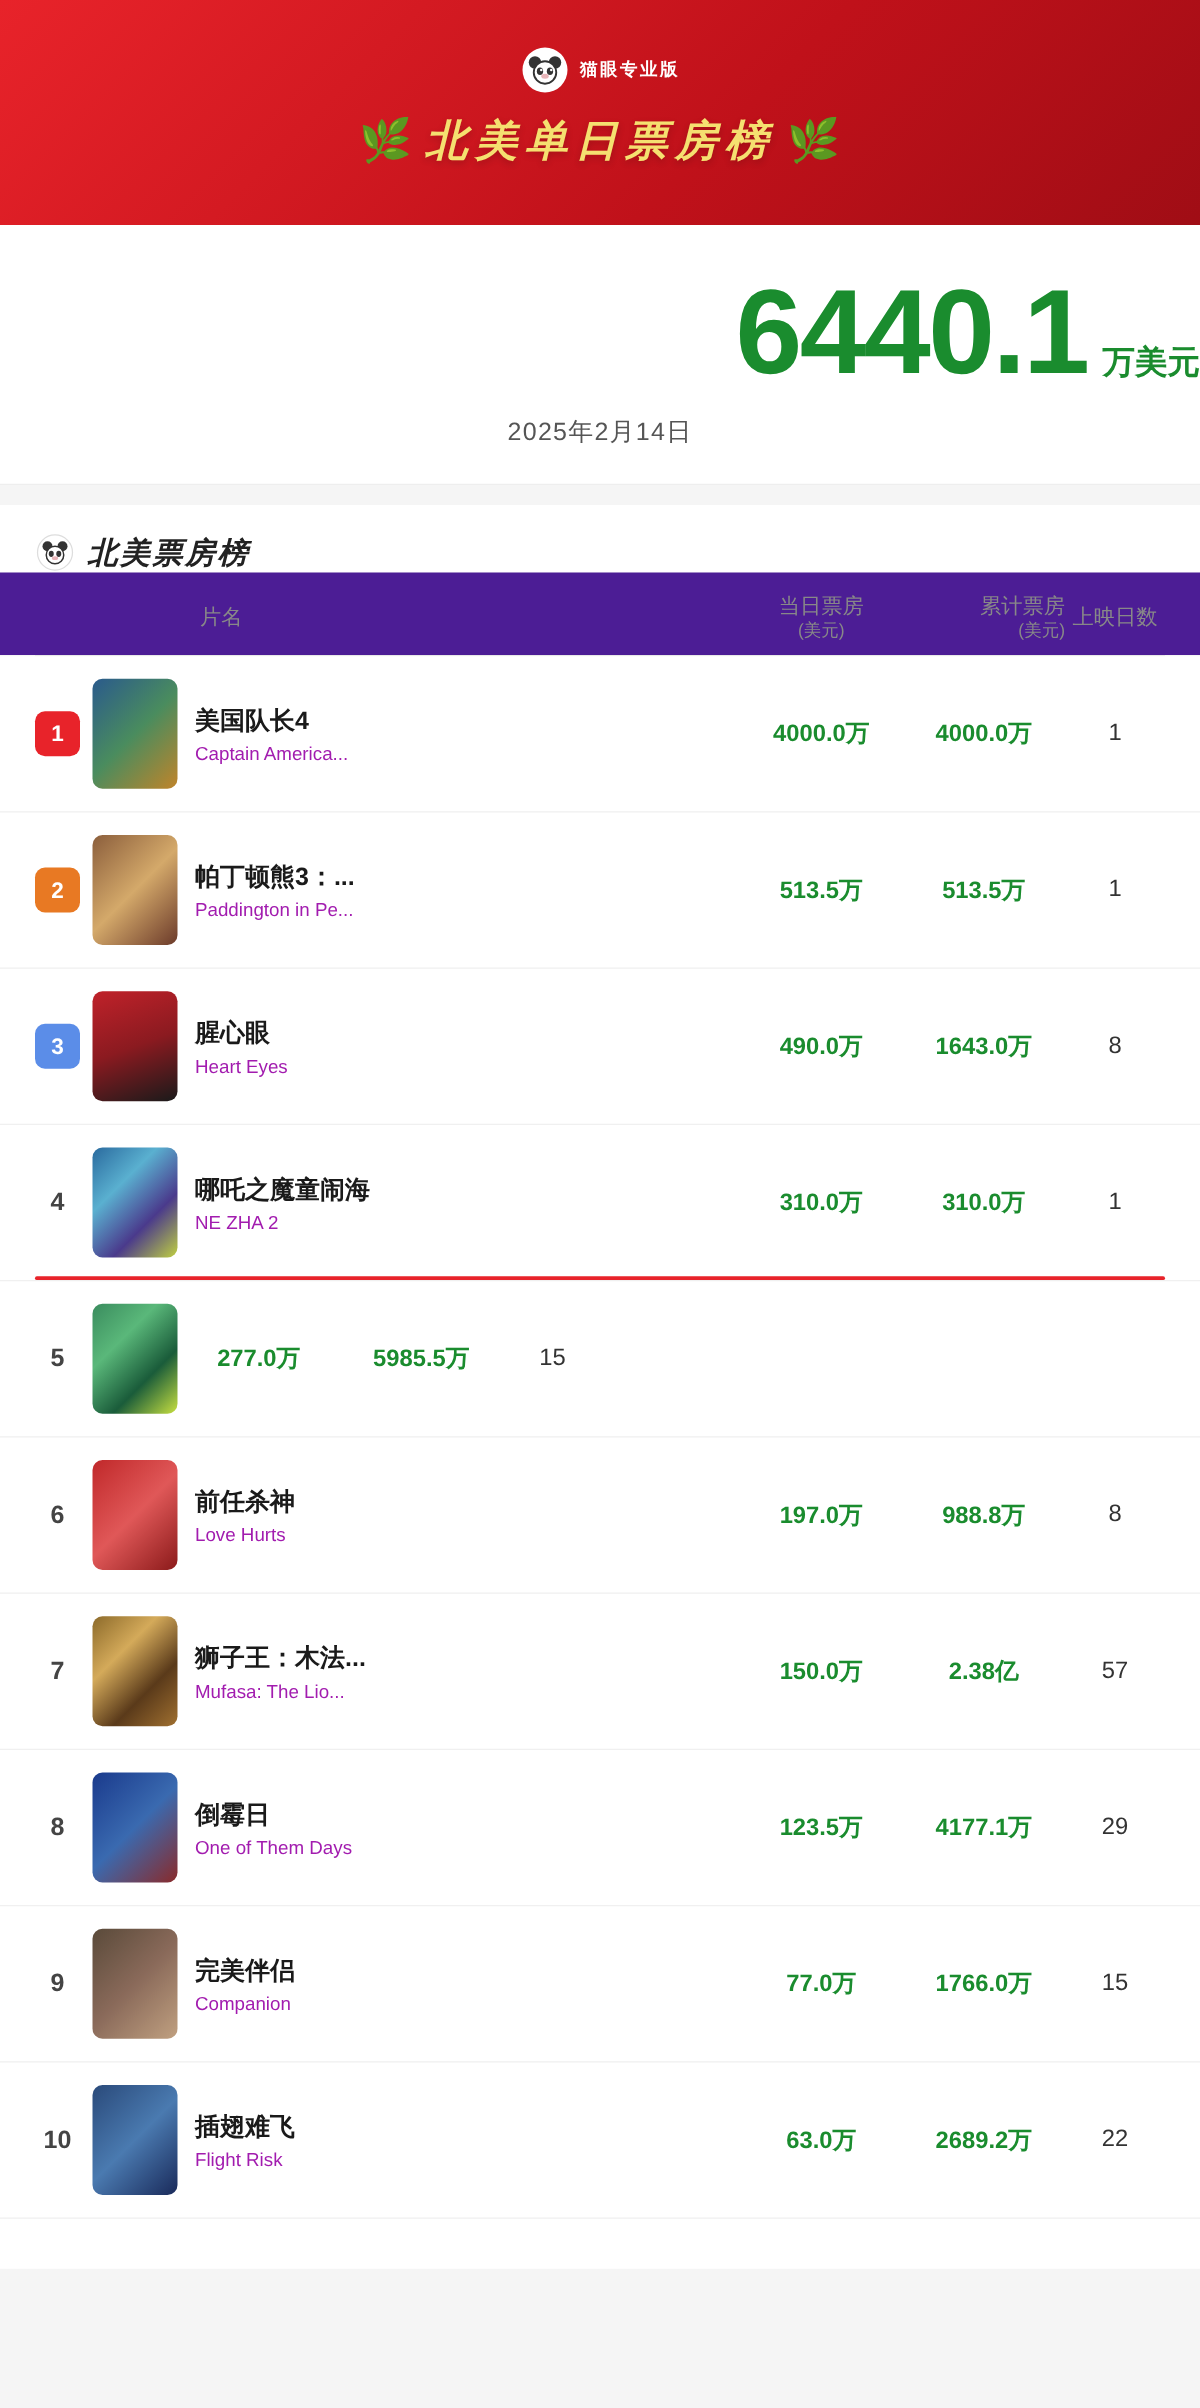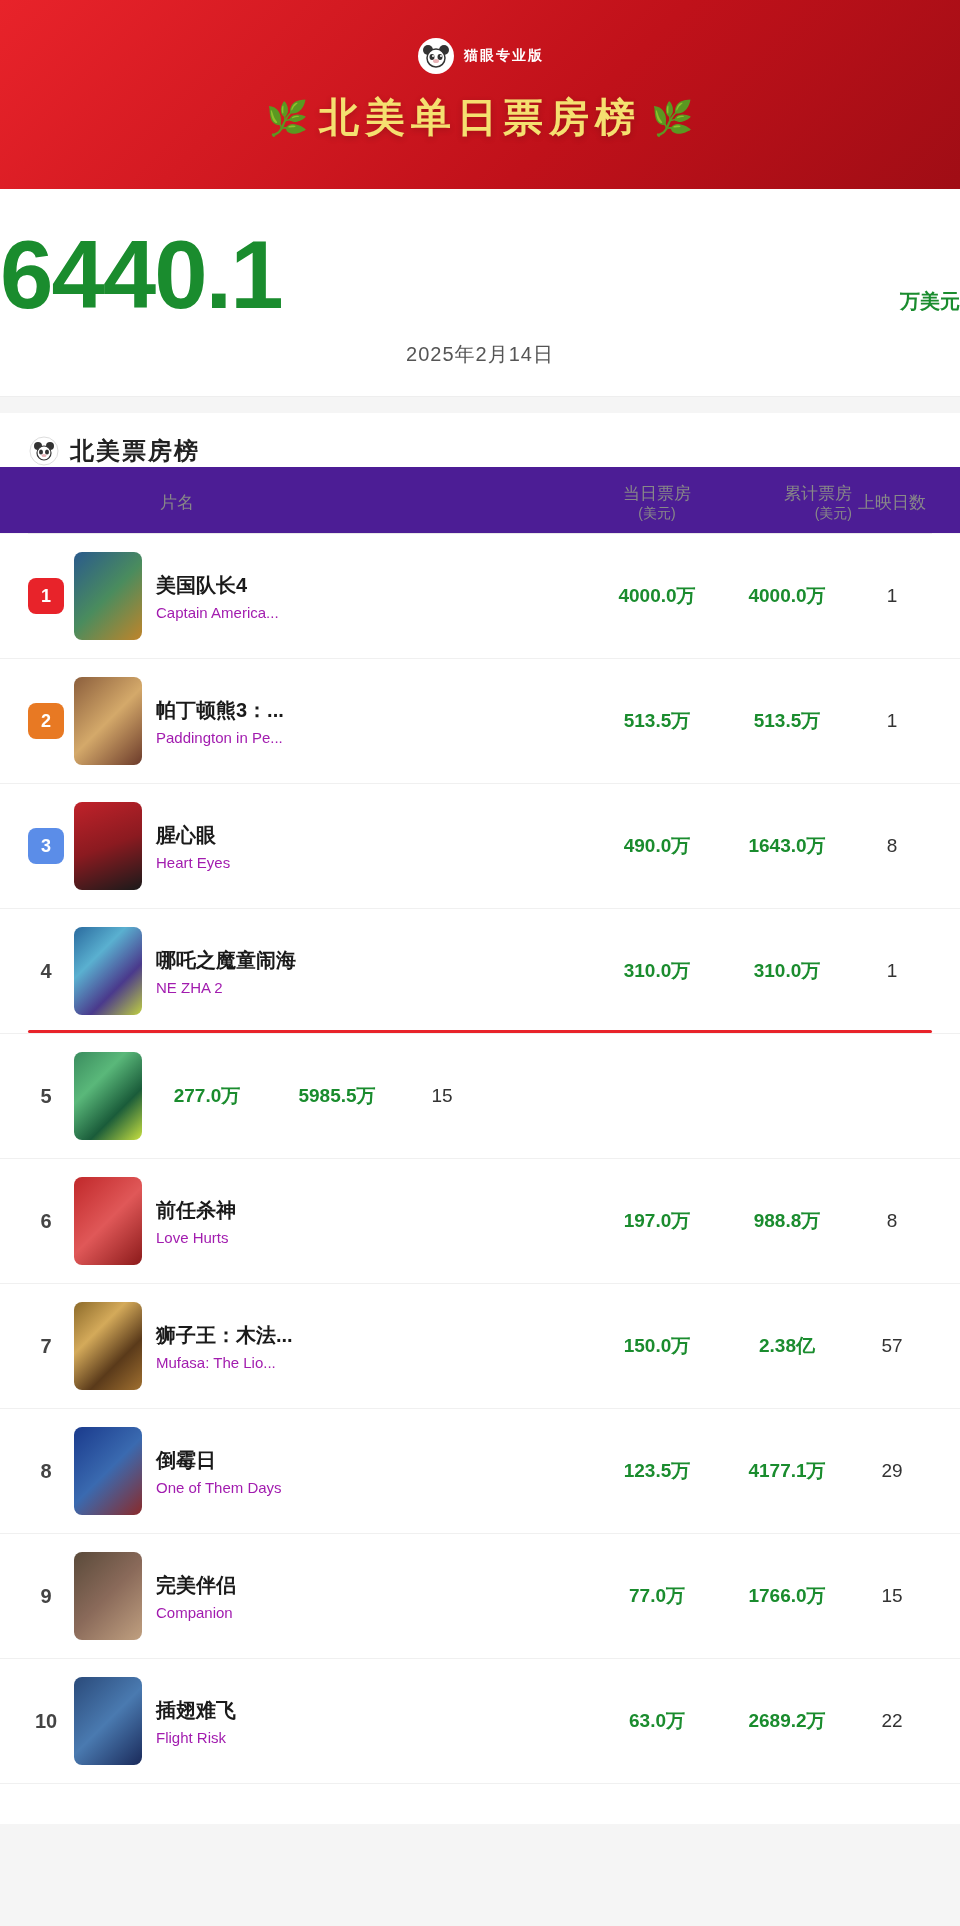--- a/index.html
+++ b/index.html
@@ -41,64 +41,66 @@
       justify-content: center;
       gap: 10px;
     }
     .laurel {
       color: #f5d87a;
       font-size: 34px;
       line-height: 1;
     }
     .main-title {
       color: #f5e070;
-      font-size: 40px;
+      font-size: 34px;
       font-weight: 700;
       letter-spacing: 6px;
       text-shadow: 0 2px 6px rgba(0,0,0,0.18);
+      font-style: italic;
     }
 
     
     .big-number-section {
       background: #fff;
       text-align: center;
       padding: 38px 0 28px;
       border-bottom: 1px solid #eee;
     }
     .big-number-row {
       display: flex;
       align-items: baseline;
-      justify-content: space-between;
+      justify-content: flex-end;
       gap: 8px;
     }
     .big-number {
       font-size: 96px;
       font-weight: 800;
       color: #1a8c2e;
       line-height: 1;
       letter-spacing: -2px;
     }
     .big-number-unit {
-      font-size: 20px;
+      font-size: 26px;
       color: #1a8c2e;
       font-weight: 600;
       margin-left: 4px;
     }
     .big-date {
       font-size: 20px;
       color: #555;
       margin-top: 18px;
       letter-spacing: 1px;
     }
 
     
     .section-header {
       background: #fff;
       padding: 22px 28px 0;
       margin-top: 16px;
+      font-style: italic;
     }
     .section-title-row {
       display: flex;
       align-items: center;
       gap: 10px;
     }
     .section-panda {
       width: 32px;
       height: 32px;
     }

